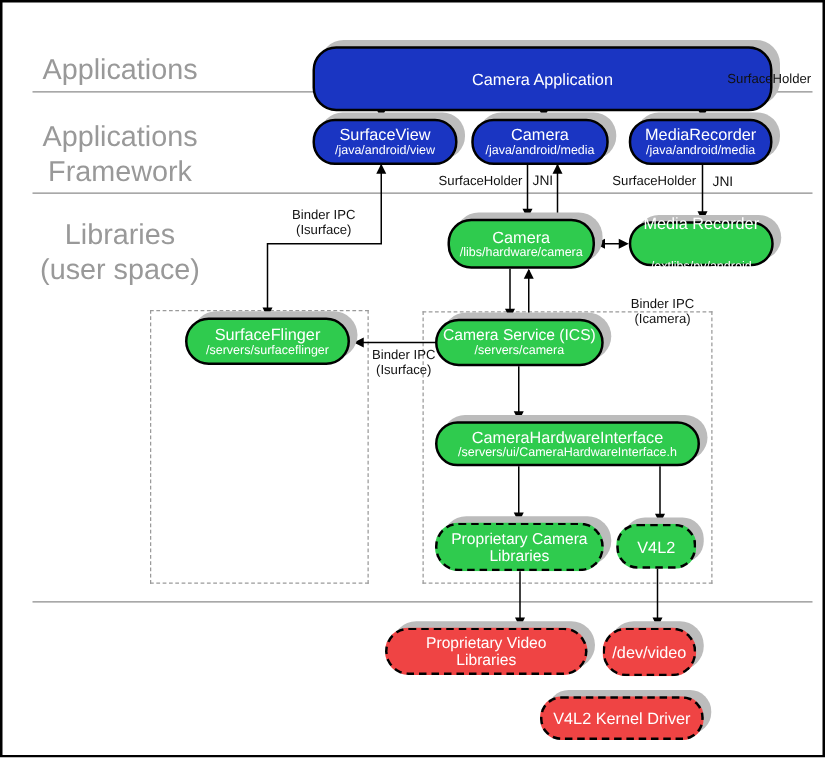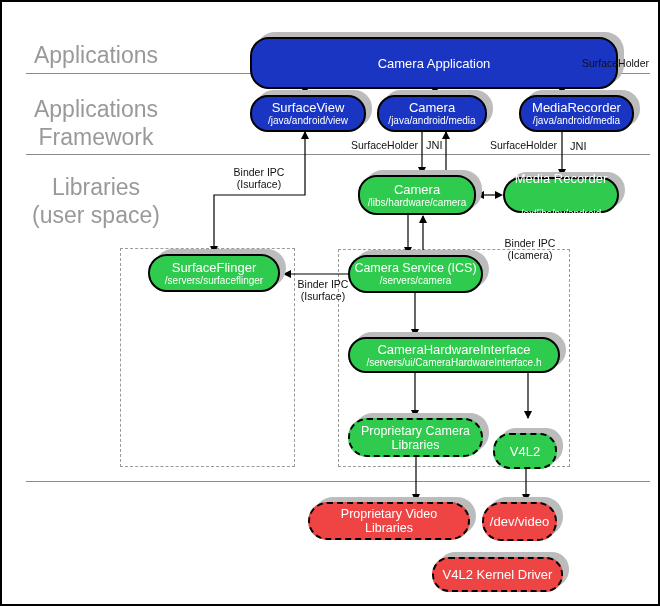--- a/index.html
+++ b/index.html
@@ -126,21 +126,21 @@
     <span class="t">Camera Application</span>
   </div>
   <div class="box blue" style="left:248px; top:93px; width:116px; height:37px; border-radius:18px;">
     <span class="t">SurfaceView</span>
     <span class="s">/java/android/view</span>
   </div>
   <div class="box blue" style="left:375px; top:93px; width:110px; height:37px; border-radius:18px;">
     <span class="t">Camera</span>
     <span class="s">/java/android/media</span>
   </div>
-  <div class="box blue" style="left:517px; top:93px; width:115px; height:37px; border-radius:18px;text-align:right;">
+  <div class="box blue" style="left:501px; top:93px; width:115px; height:37px; border-radius:18px;text-align:right;">
     <span class="t">MediaRecorder</span>
     <span class="s">/java/android/media</span>
   </div>
 
   <div class="box green" style="left:356px; top:173px; width:118px; height:40px; border-radius:19px;">
     <span class="t">Camera</span>
     <span class="s">/libs/hardware/camera</span>
   </div>
   <div class="box green" style="left:501px; top:175px; width:116px; height:36px; border-radius:18px;gap:22px;">
     <span class="t">Media Recorder</span>
@@ -154,21 +154,21 @@
     <span class="t small">Camera Service (ICS)</span>
     <span class="s">/servers/camera</span>
   </div>
   <div class="box green" style="left:346px; top:335px; width:212px; height:36px; border-radius:18px;">
     <span class="t">CameraHardwareInterface</span>
     <span class="s">/servers/ui/CameraHardwareInterface.h</span>
   </div>
   <div class="box green dashed-border" style="left:346px; top:416px; width:135px; height:39px; border-radius:19px;">
     <span class="t small" style="width:118px;">Proprietary Camera Libraries</span>
   </div>
-  <div class="box green dashed-border" style="left:491px; top:431px; width:64px; height:36px; border-radius:17px;">
+  <div class="box green dashed-border" style="left:491px; top:417px; width:64px; height:36px; border-radius:17px;">
     <span class="t">V4L2</span>
   </div>
 
   <div class="box red dashed-border" style="left:306px; top:500px; width:162px; height:38px; border-radius:19px;">
     <span class="t small" style="width:120px;">Proprietary Video Libraries</span>
   </div>
   <div class="box red dashed-border" style="left:480px; top:500px; width:75px; height:39px; border-radius:19px;">
     <span class="t">/dev/video</span>
   </div>
   <div class="box red dashed-border" style="left:430px; top:555px; width:131px; height:35px; border-radius:17px;">

